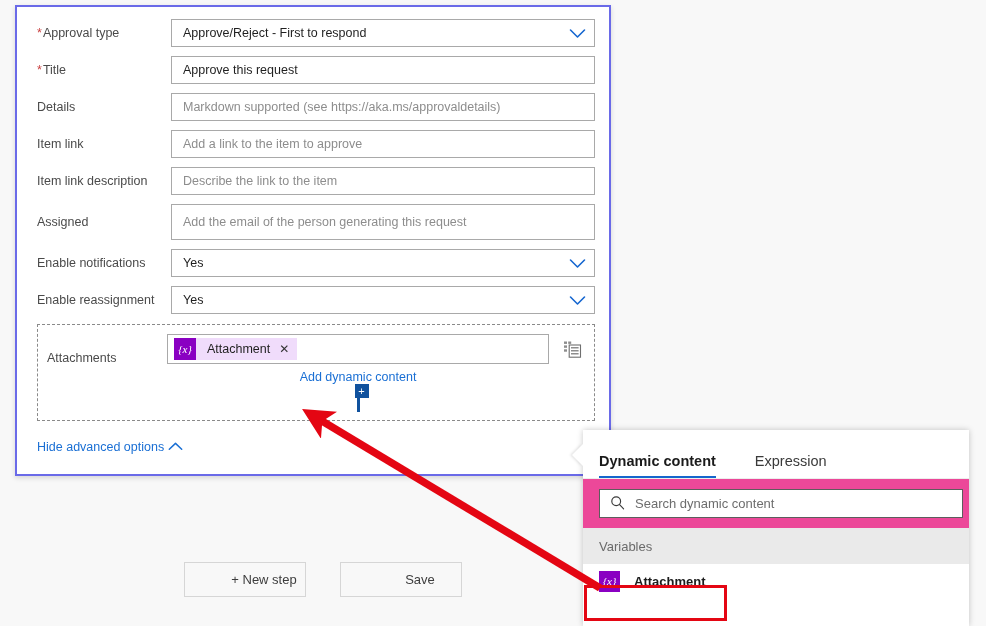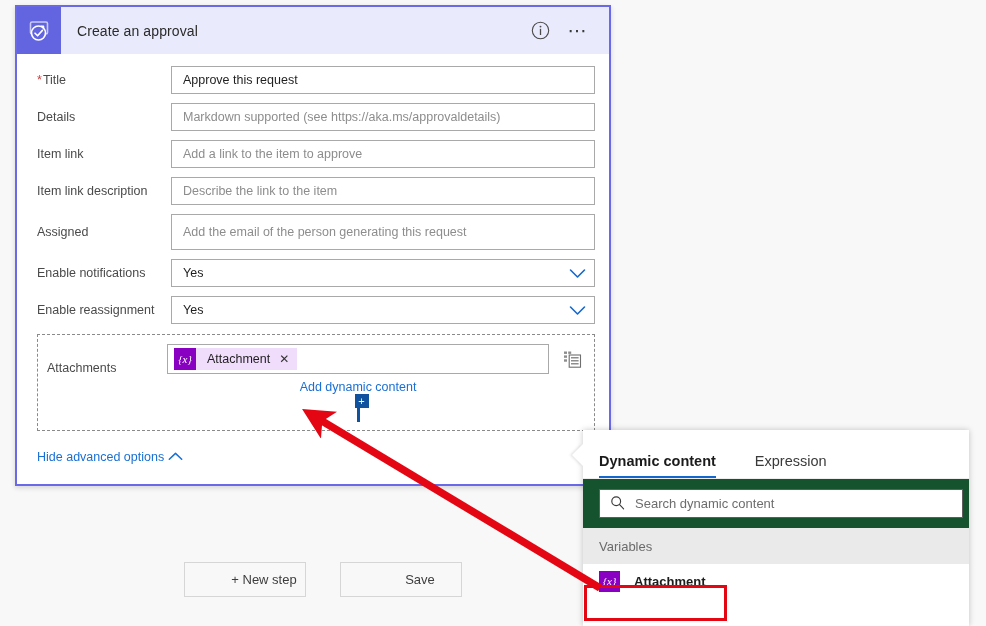--- a/index.html
+++ b/index.html
@@ -307,21 +307,21 @@
     color: #1b1b1b;
   }
   .panel-tab.active::after {
     content: "";
     position: absolute;
     left: 0; right: 0; bottom: 0;
     height: 2px;
     background: #1466cc;
   }
   #panel-search-band {
-    background: #14532d;
+    background: #ec4899;
     padding: 10px 6px 10px 16px;
   }
   #panel-search-box {
     background: #fff;
     border: 1px solid #5d5d5d;
     height: 27px;
     display: flex;
     align-items: center;
     padding-left: 10px;
   }
@@ -379,46 +379,36 @@
     width: 986px;
     height: 626px;
     pointer-events: none;
   }
 </style>
 </head>
 <body>
 
 <div id="flow-card">
 
-  <div id="card-header">
-    <div id="card-header-icon-box">
-      <svg width="26" height="26" viewBox="0 0 26 26" aria-hidden="true">
-        <rect x="4.5" y="4" width="17" height="12" rx="1.6" fill="none" stroke="#c9caf6" stroke-width="1.6"></rect>
-        <circle cx="12.5" cy="15" r="7" fill="#6264e0" stroke="#ffffff" stroke-width="1.6"></circle>
-        <path d="M9 15.2 L11.6 17.8 L16.4 12.4" fill="none" stroke="#ffffff" stroke-width="1.6" stroke-linecap="round" stroke-linejoin="round"></path>
-        <path d="M15.3 8.2 h2.2 v2.2" fill="none" stroke="#ffffff" stroke-width="1.5" stroke-linecap="round" stroke-linejoin="round"></path>
-      </svg>
-    </div>
-    <div id="card-title">Create an approval</div>
-    <div id="header-actions">
-      <div class="hdr-icon">
-        <svg width="19" height="19" viewBox="0 0 19 19" aria-hidden="true">
-          <circle cx="9.5" cy="9.5" r="8.2" fill="none" stroke="#4a4a4a" stroke-width="1.1"></circle>
-          <circle cx="9.5" cy="5.6" r="0.95" fill="#4a4a4a"></circle>
-          <rect x="8.85" y="7.8" width="1.3" height="6.2" fill="#4a4a4a"></rect>
-        </svg>
-      </div>
-      <div class="hdr-icon">
-        <span class="ellipsis-glyph">⋯</span>
-      </div>
-    </div>
-  </div>
 
   <div id="card-body">
 
+    <div class="form-row">
+      <div class="field-label">
+        <span class="req-star">*</span><span>Approval type</span>
+      </div>
+      <div class="field-control">
+        <span>Approve/Reject - First to respond</span>
+        <span class="chev">
+          <svg width="17" height="11" viewBox="0 0 17 11">
+              <path d="M1.5 2 L8.5 9 L15.5 2" fill="none" stroke="#1667d0" stroke-width="1.6" stroke-linecap="round" stroke-linejoin="round"></path>
+            </svg>
+        </span>
+      </div>
+    </div>
 
     <div class="form-row">
       <div class="field-label">
         <span class="req-star">*</span><span>Title</span>
       </div>
       <div class="field-control">
         <span>Approve this request</span>
       </div>
     </div>
 

